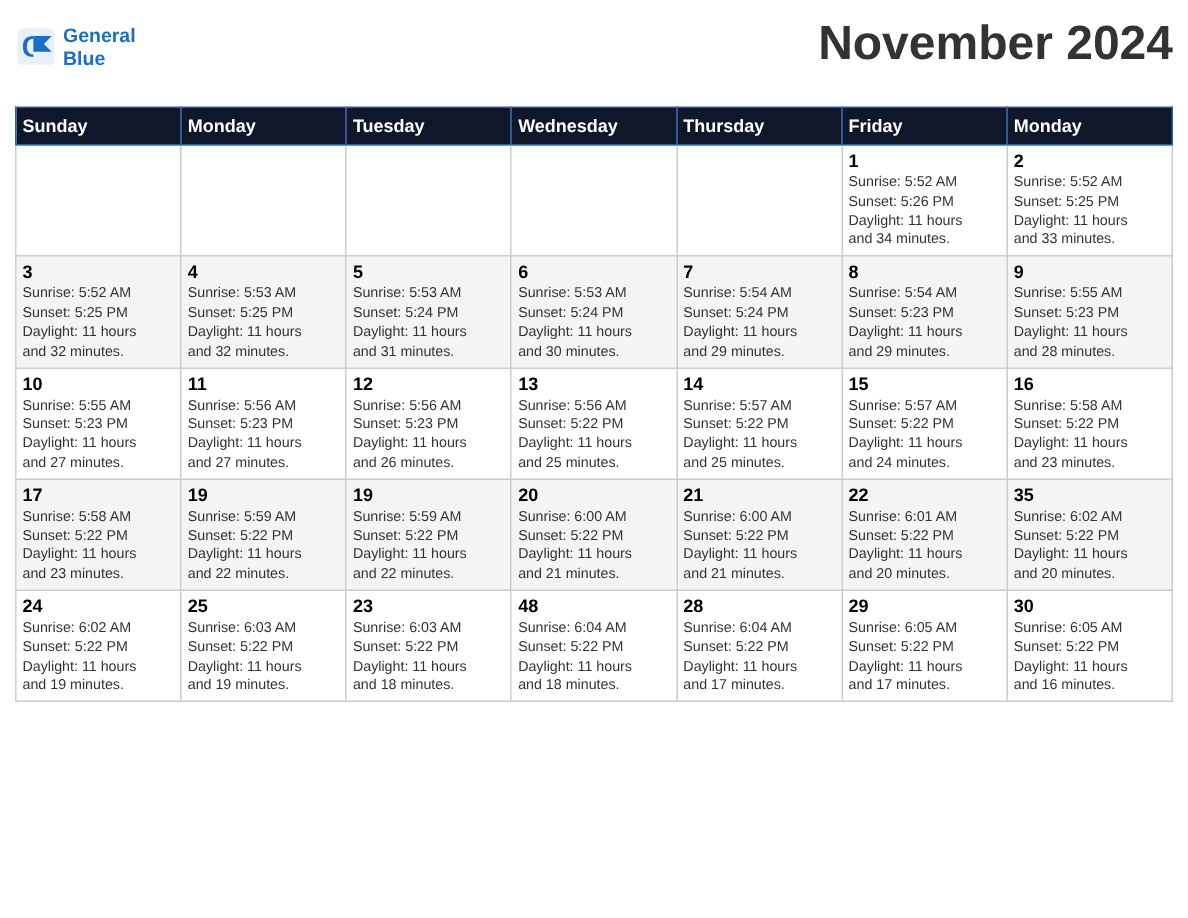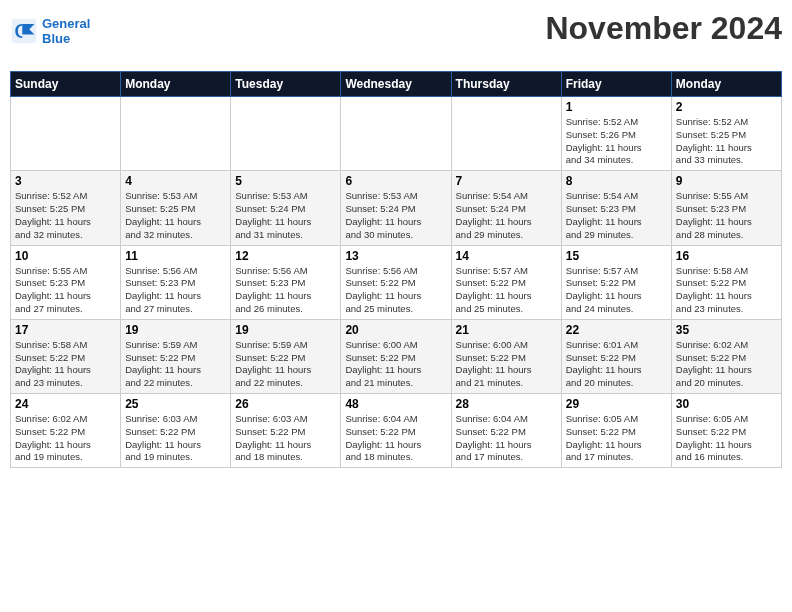--- a/index.html
+++ b/index.html
@@ -296,21 +296,21 @@
 and 19 minutes.</div>
         </td>
         <td>
           <span class="day-num">25</span>
           <div class="day-info" style="white-space: pre-line;">Sunrise: 6:03 AM
 Sunset: 5:22 PM
 Daylight: 11 hours
 and 19 minutes.</div>
         </td>
         <td>
-          <span class="day-num">26</span>
+          <span class="day-num">23</span>
           <div class="day-info" style="white-space: pre-line;">Sunrise: 6:03 AM
 Sunset: 5:22 PM
 Daylight: 11 hours
 and 18 minutes.</div>
         </td>
         <td>
           <span class="day-num">48</span>
           <div class="day-info" style="white-space: pre-line;">Sunrise: 6:04 AM
 Sunset: 5:22 PM
 Daylight: 11 hours

